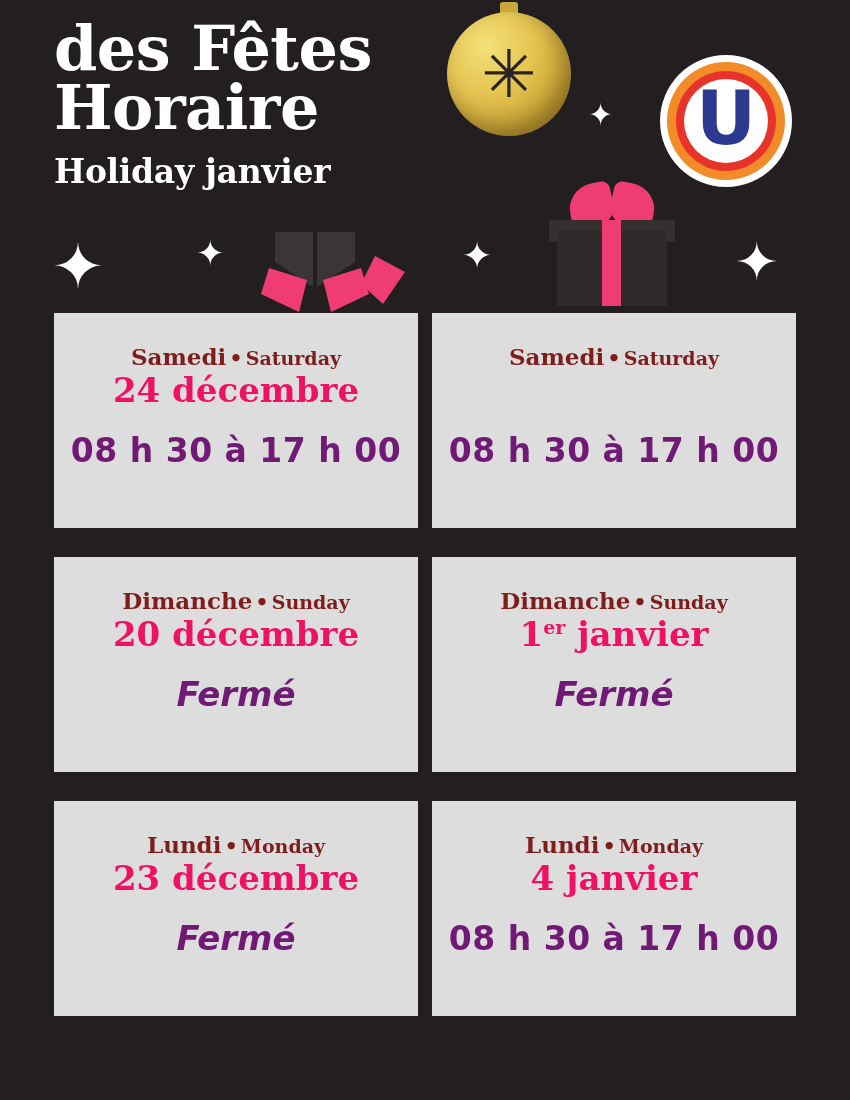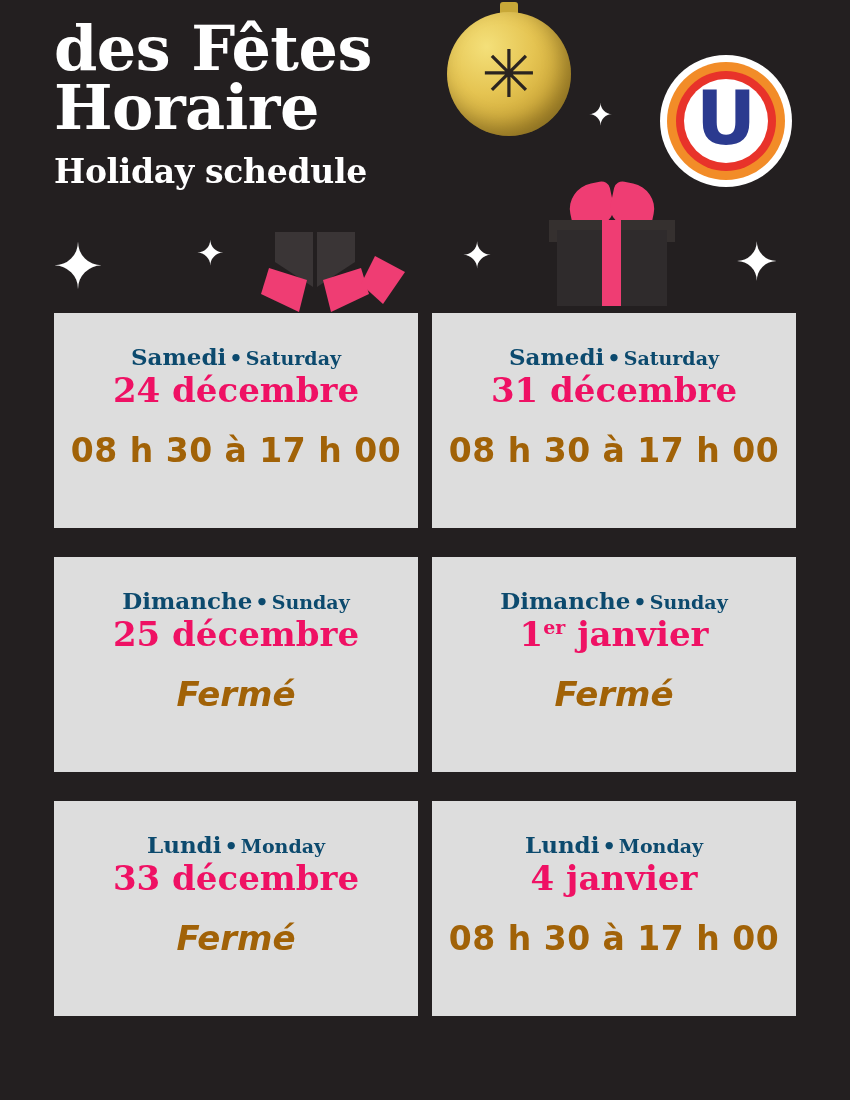--- a/index.html
+++ b/index.html
@@ -217,21 +217,21 @@
     height: 215px;
     box-sizing: border-box;
     padding-top: 30px;
     display: flex;
     flex-direction: column;
     align-items: center;
   }
   .card-daynames {
     font-family: "DejaVu Serif", "Liberation Serif", serif;
     font-weight: bold;
-    color: #0c4a6e;
+    color: #7f1d1d;
     font-size: 21px;
     white-space: nowrap;
   }
   .card-daynames .fr { font-size: 23px; }
   .card-daynames .sep { padding: 0 3px; }
   .card-daynames .en { font-size: 19px; }
   .card-date {
     font-family: "DejaVu Serif", "Liberation Serif", serif;
     font-weight: bold;
     color: #ef1164;
@@ -243,40 +243,40 @@
   .card-date sup {
     font-size: 19px;
     vertical-align: super;
     margin-top: 48px;
   }
   .card-hours {
     margin-top: auto;
     margin-bottom: 58px;
     font-family: "DejaVu Sans", sans-serif;
     font-weight: bold;
-    color: #a16207;
+    color: #701a75;
     font-size: 33px;
     letter-spacing: 0.5px;
     white-space: nowrap;
   }
   .card-hours.closed {
     font-size: 34px;
     letter-spacing: 0;
     font-style: italic;
   }
 </style>
 </head>
 <body>
 
 <div class="header">
 
   <div class="title-block">
     <div class="title-line">des Fêtes</div>
     <div class="title-line">Horaire</div>
-    <div class="subtitle">Holiday schedule</div>
+    <div class="subtitle">Holiday janvier</div>
   </div>
 
   <div class="ornament">
     <div class="ornament-cap"></div>
     <div class="ornament-ball"></div>
     <div class="ornament-star">✳</div>
   </div>
 
   <div class="logo">
     <div class="logo-outer"></div>
@@ -318,45 +318,44 @@
       <span class="fr">Samedi</span><span class="sep">•</span><span class="en">Saturday</span>
     </div>
     <div class="card-date">24 décembre</div>
     <div class="card-hours">08 h 30 à 17 h 00</div>
   </div>
 
   <div class="card">
     <div class="card-daynames">
       <span class="fr">Samedi</span><span class="sep">•</span><span class="en">Saturday</span>
     </div>
-    <div class="card-date">31 décembre</div>
     <div class="card-hours">08 h 30 à 17 h 00</div>
   </div>
 
   <div class="card">
     <div class="card-daynames">
       <span class="fr">Dimanche</span><span class="sep">•</span><span class="en">Sunday</span>
     </div>
-    <div class="card-date">25 décembre</div>
+    <div class="card-date">20 décembre</div>
     <div class="card-hours closed">Fermé</div>
   </div>
 
   <div class="card">
     <div class="card-daynames">
       <span class="fr">Dimanche</span><span class="sep">•</span><span class="en">Sunday</span>
     </div>
     <div class="card-date"><span>1</span><sup>er</sup><span> janvier</span></div>
     <div class="card-hours closed">Fermé</div>
   </div>
 
   <div class="card">
     <div class="card-daynames">
       <span class="fr">Lundi</span><span class="sep">•</span><span class="en">Monday</span>
     </div>
-    <div class="card-date">33 décembre</div>
+    <div class="card-date">23 décembre</div>
     <div class="card-hours closed">Fermé</div>
   </div>
 
   <div class="card">
     <div class="card-daynames">
       <span class="fr">Lundi</span><span class="sep">•</span><span class="en">Monday</span>
     </div>
     <div class="card-date">4 janvier</div>
     <div class="card-hours">08 h 30 à 17 h 00</div>
   </div>

